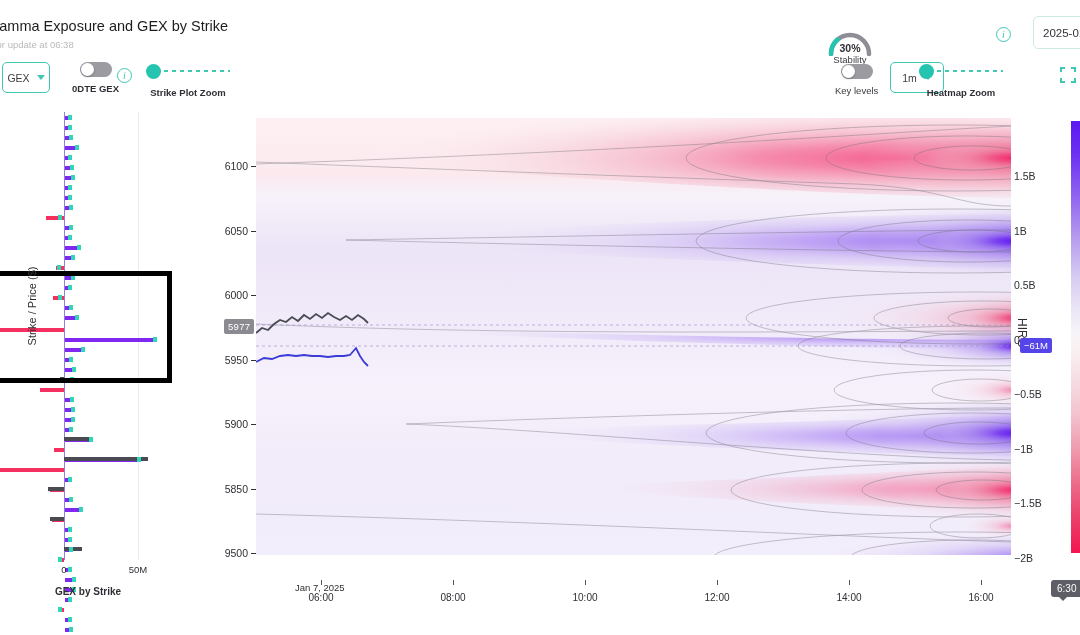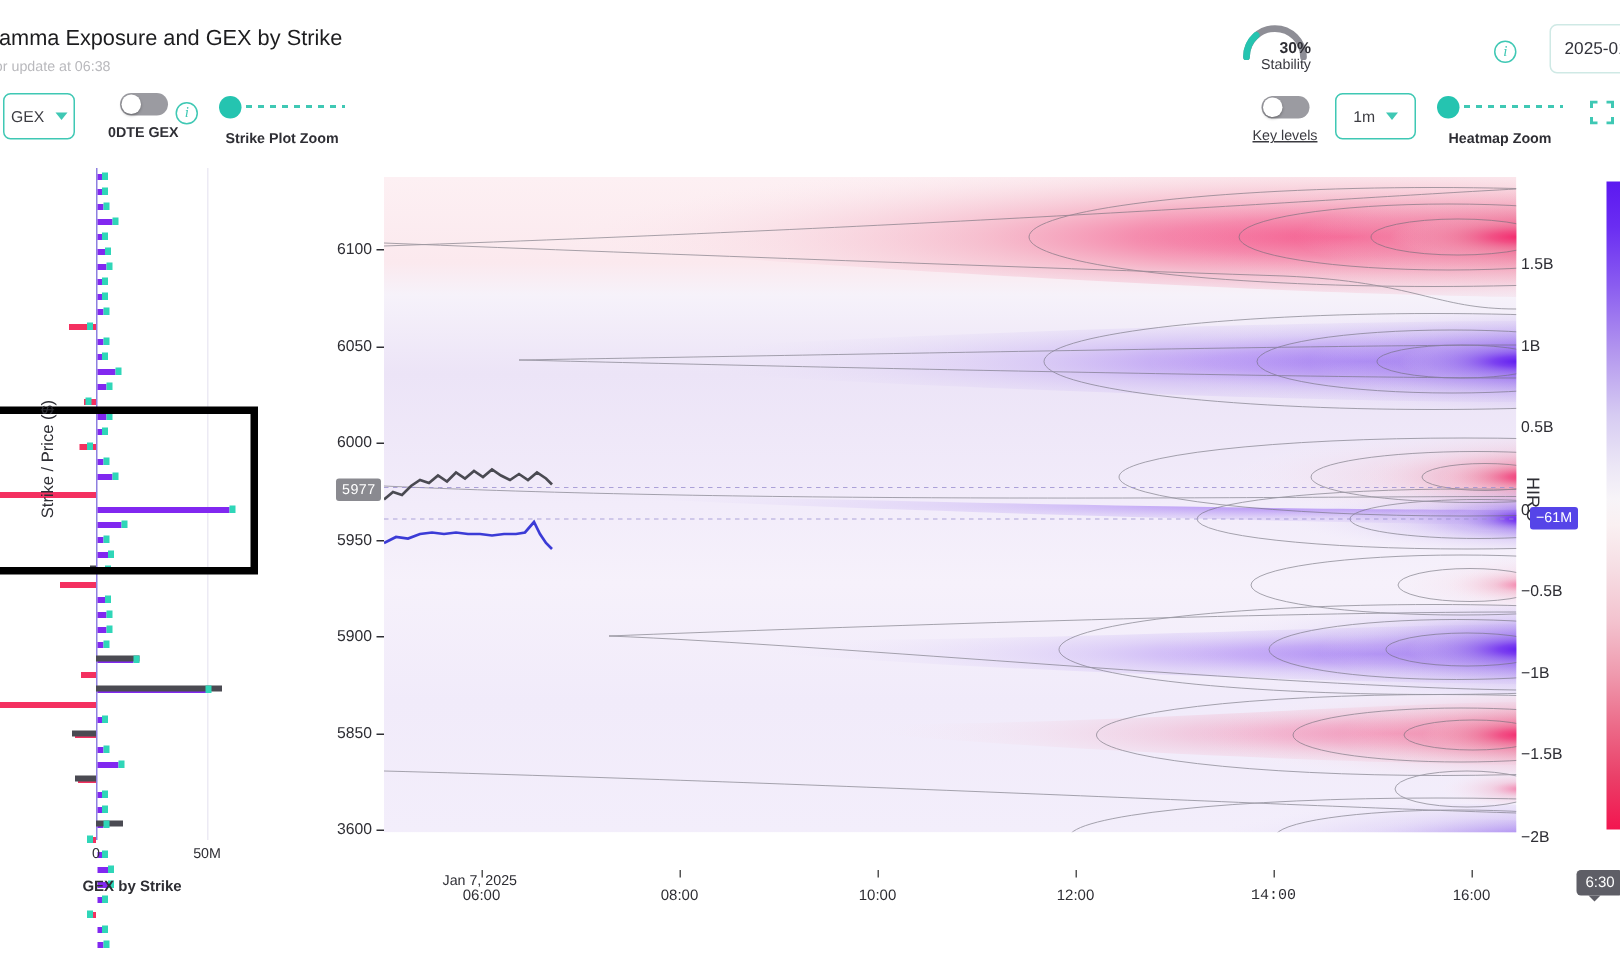--- a/index.html
+++ b/index.html
@@ -46,21 +46,21 @@
   .toggle {
     width:32px; height:15px; border-radius:8px; background:#9b9ba1; position:relative;
   }
   .toggle .knob {
     position:absolute; left:1px; top:1px; width:13px; height:13px;
     border-radius:50%; background:#fff; box-shadow:0 1px 2px rgba(0,0,0,.3);
   }
   .toggle-label { font-size:9.5px; color:#2e2e34; font-weight:700; white-space:nowrap; }
   #tg-0dte { left:72px; top:62px; }
   #tg-keylevels { left:835px; top:64px; }
-  #tg-keylevels .toggle-label { font-weight:400; color:#3a3a40;text-decoration:underline; }
+  #tg-keylevels .toggle-label { font-weight:400; color:#3a3a40; }
 
   
   .info-icon {
     position:absolute; width:15px; height:15px; border-radius:50%;
     border:1.3px solid #3fc8b4; color:#3fc8b4; font-size:10px;
     display:flex; align-items:center; justify-content:center;
     font-family:"Liberation Serif", serif; font-style:italic;
   }
   #info-strike { left:117px; top:68px; }
   #info-gamma { left:996px; top:27px; }
@@ -72,24 +72,24 @@
   }
   .slider-track .dots {
     position:absolute; left:10px; right:0; height:2px;
     background-image: repeating-linear-gradient(to right,#3fc8b4 0 4px, transparent 4px 8px);
   }
   .slider-track .thumb {
     position:absolute; left:0; width:15px; height:15px; border-radius:50%; background:#25c4b0;
   }
   .slider-label { font-size:9.5px; color:#2e2e34; font-weight:700; margin-top:9px; white-space:nowrap; }
   #sl-strike { left:146px; top:64px; }
-  #sl-heatmap { left:958px; top:64px; }
-
-  
-  #stability { position:absolute; left:826px; top:12px; width:48px; text-align:right; }
+  #sl-heatmap { left:919px; top:64px; }
+
+  
+  #stability { position:absolute; left:826px; top:28px; width:48px; text-align:center; }
   #stability svg { display:block; margin:0 auto; }
   #stability .pct {
     position:absolute; left:0; right:0; top:14px; font-size:10.5px; font-weight:700; color:#2e2e34;
   }
   #stability .cap { font-size:9.5px; color:#3a3a40; margin-top:-2px; }
 
   
   #expand-icon { position:absolute; left:1060px; top:67px; width:16px; height:16px; }
 
   
@@ -386,21 +386,21 @@
       <div class="ytick" style="top: 118.5px;">6050</div>
       <div class="ydash" style="top: 118.5px;"></div>
       <div class="ytick" style="top: 183px;">6000</div>
       <div class="ydash" style="top: 183px;"></div>
       <div class="ytick" style="top: 247.5px;">5950</div>
       <div class="ydash" style="top: 247.5px;"></div>
       <div class="ytick" style="top: 312px;">5900</div>
       <div class="ydash" style="top: 312px;"></div>
       <div class="ytick" style="top: 376.5px;">5850</div>
       <div class="ydash" style="top: 376.5px;"></div>
-      <div class="ytick" style="top: 441px;">3600</div>
+      <div class="ytick" style="top: 441px;">9500</div>
       <div class="ydash" style="top: 441px;"></div>
     </div>
   <div id="price-badge">5977</div>
 
   <div id="hm-plot">
     <svg width="755" height="437" viewBox="0 0 755 437">
       <defs>
         <linearGradient id="bgGrad" x1="0" y1="0" x2="0" y2="1">
           <stop offset="0" stop-color="#fdf0f3"></stop>
           <stop offset="0.13" stop-color="#fbe9ee"></stop>
@@ -527,21 +527,21 @@
 
   <div id="hm-xaxis">
       <div class="xtick" style="left: 65px;">06:00</div>
       <div class="xdash" style="left: 65px;"></div>
       <div class="xtick" style="left: 197px;">08:00</div>
       <div class="xdash" style="left: 197px;"></div>
       <div class="xtick" style="left: 329px;">10:00</div>
       <div class="xdash" style="left: 329px;"></div>
       <div class="xtick" style="left: 461px;">12:00</div>
       <div class="xdash" style="left: 461px;"></div>
-      <div class="xtick" style="left: 593px; font-family: Liberation Mono, monospace;">14:00</div>
+      <div class="xtick" style="left: 593px;">14:00</div>
       <div class="xdash" style="left: 593px;"></div>
       <div class="xtick" style="left: 725px;">16:00</div>
       <div class="xdash" style="left: 725px;"></div>
     </div>
   <div id="hm-date">Jan 7, 2025</div>
 
   <div id="cb-axis">
       <div class="cbtick" style="top: 58px;">1.5B</div>
       <div class="cbtick" style="top: 112.5px;">1B</div>
       <div class="cbtick" style="top: 167px;">0.5B</div>

